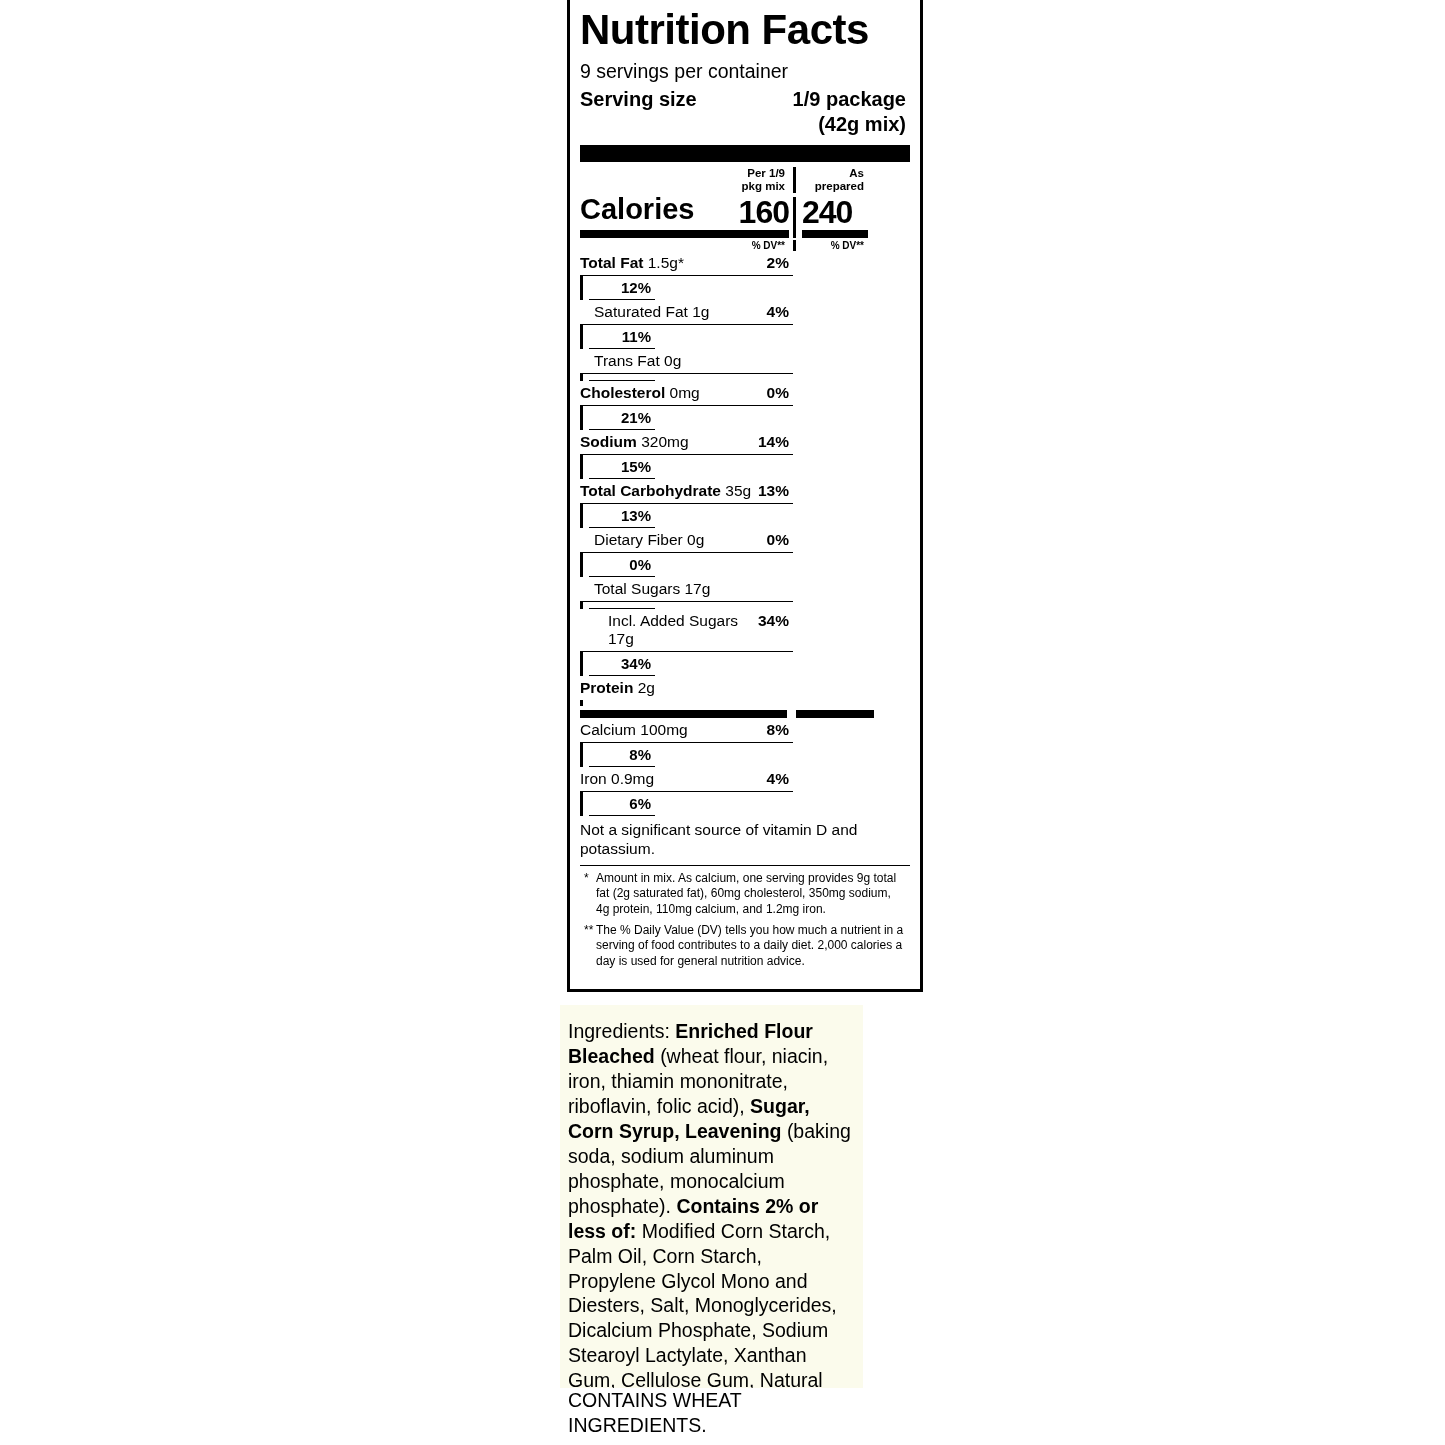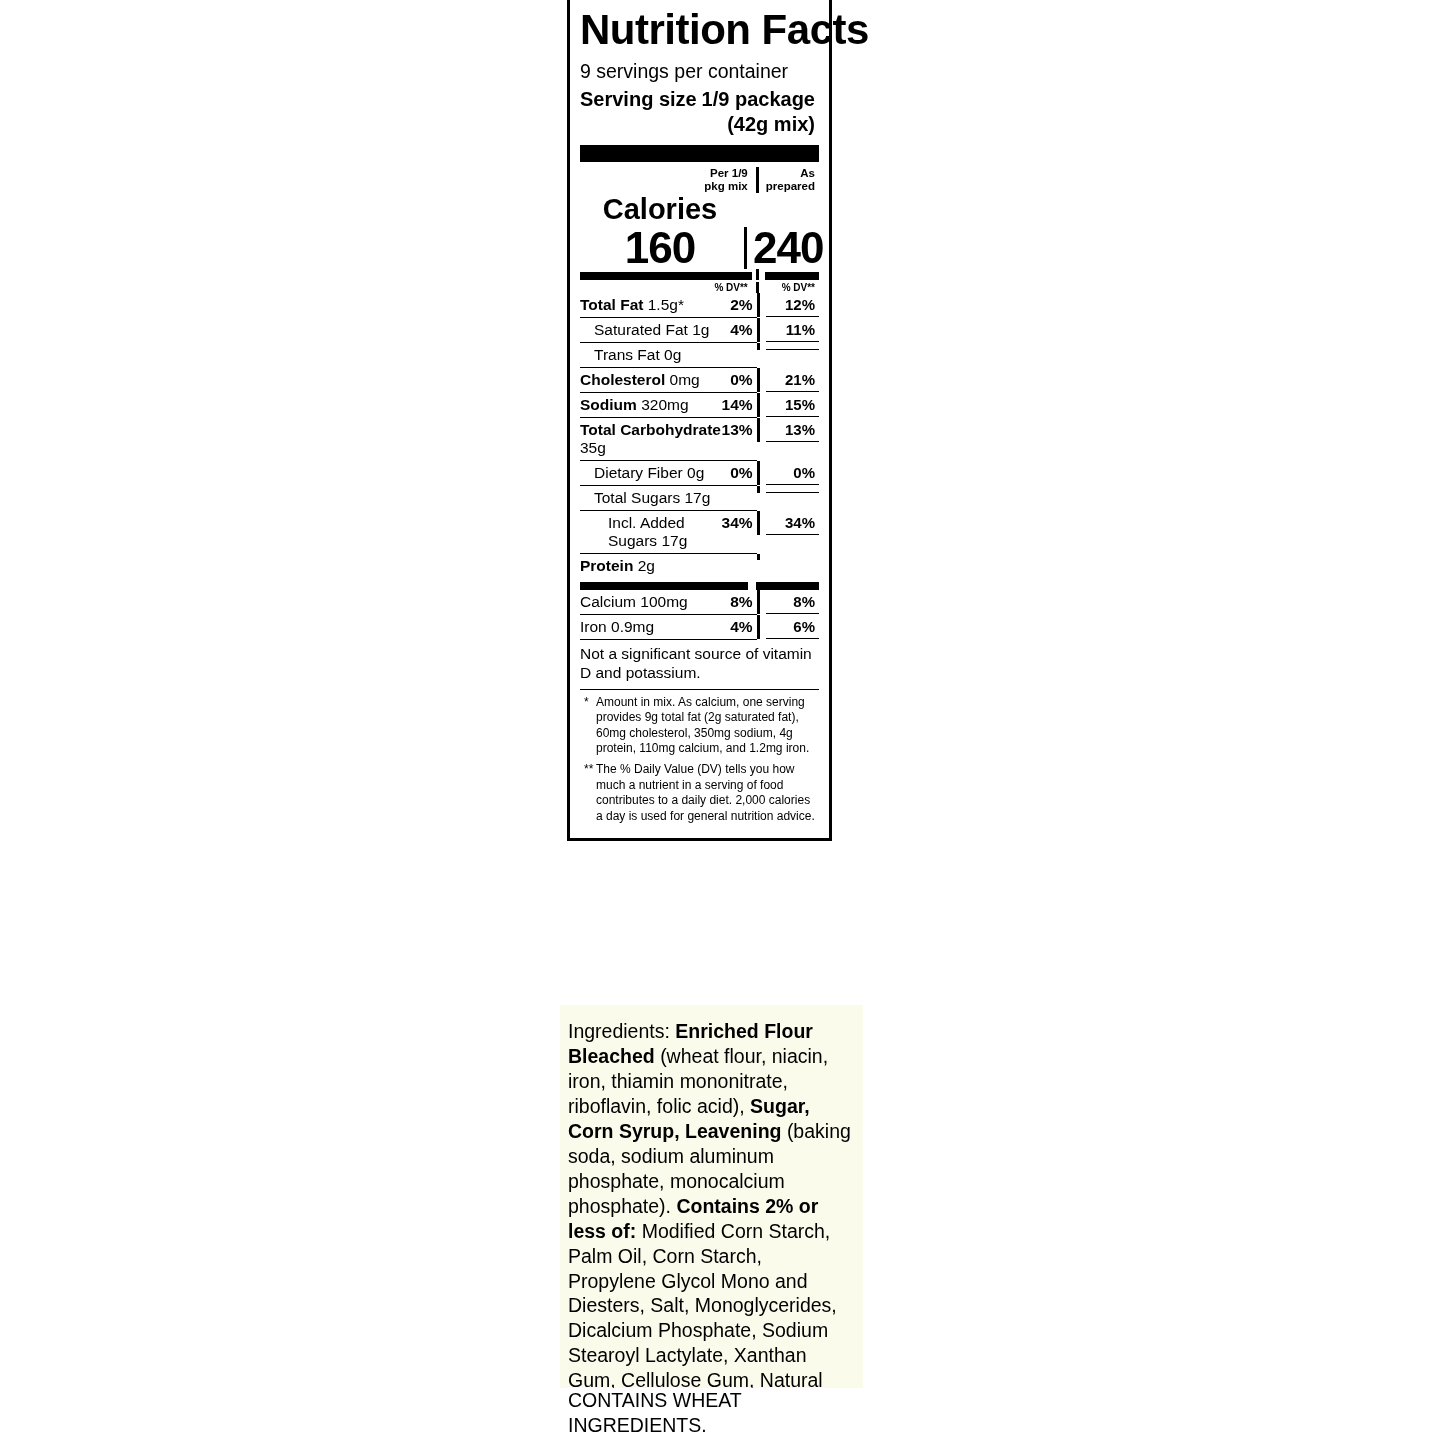--- a/index.html
+++ b/index.html
@@ -14,26 +14,26 @@
     font-family: "Liberation Sans", sans-serif;
     color: #000000;
     overflow: hidden;
   }
 
   
   #nf-panel {
     position: absolute;
     left: 567px;
     top: 0px;
-    width: 265px;
+    width: 356px;
     border: 3px solid #000;
     border-top: none;
     box-sizing: border-box;
     background: #fff;
-    padding: 0 10px 14px 10px;
+    padding: 0 10px 20px 10px;
     font-family: "Liberation Sans", sans-serif;
   }
 
   .nf-title {
     font-size: 42px;
     font-weight: bold;
     letter-spacing: -0.5px;
     line-height: 1.15;
     margin-top: 6px;
     white-space: nowrap;
@@ -100,32 +100,31 @@
   .cal-row {
     display: flex;
     align-items: flex-end;
     margin-top: 2px;
   }
   .cal-main {
     width: 213px;
     box-sizing: border-box;
     display: flex;
     justify-content: space-between;
-    align-items: center;
+    align-items: flex-end;
     padding-right: 4px;
-    flex-direction: column;
   }
   .cal-label {
     font-size: 29px;
     font-weight: bold;
     line-height: 1;
     padding-bottom: 3px;
   }
   .cal-val {
-    font-size: 44px;
+    font-size: 32px;
     font-weight: bold;
     line-height: 0.95;
     letter-spacing: -1px;
   }
   .cal-alt {
     width: 75px;
     box-sizing: border-box;
     border-left: 3px solid #000;
     padding-left: 6px;
     text-align: left;
@@ -149,20 +148,21 @@
   .dv-cell {
     font-size: 10px;
     font-weight: bold;
     text-align: right;
     padding-right: 4px;
   }
 
   .nut-row {
     display: flex;
     align-items: flex-start;
+    flex-direction: column;
   }
   .nut-main {
     width: 213px;
     box-sizing: border-box;
     display: flex;
     justify-content: space-between;
     align-items: baseline;
     padding: 3px 4px 3px 0;
     border-bottom: 1.5px solid #000;
   }

